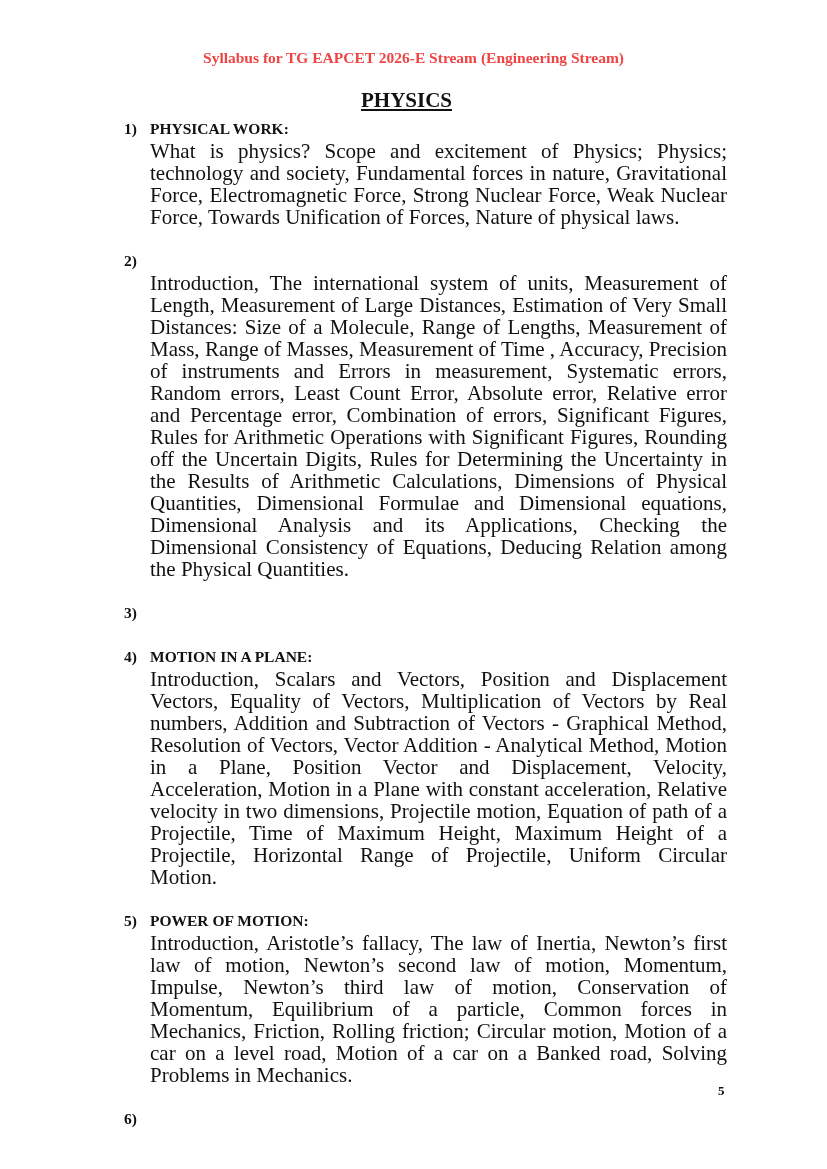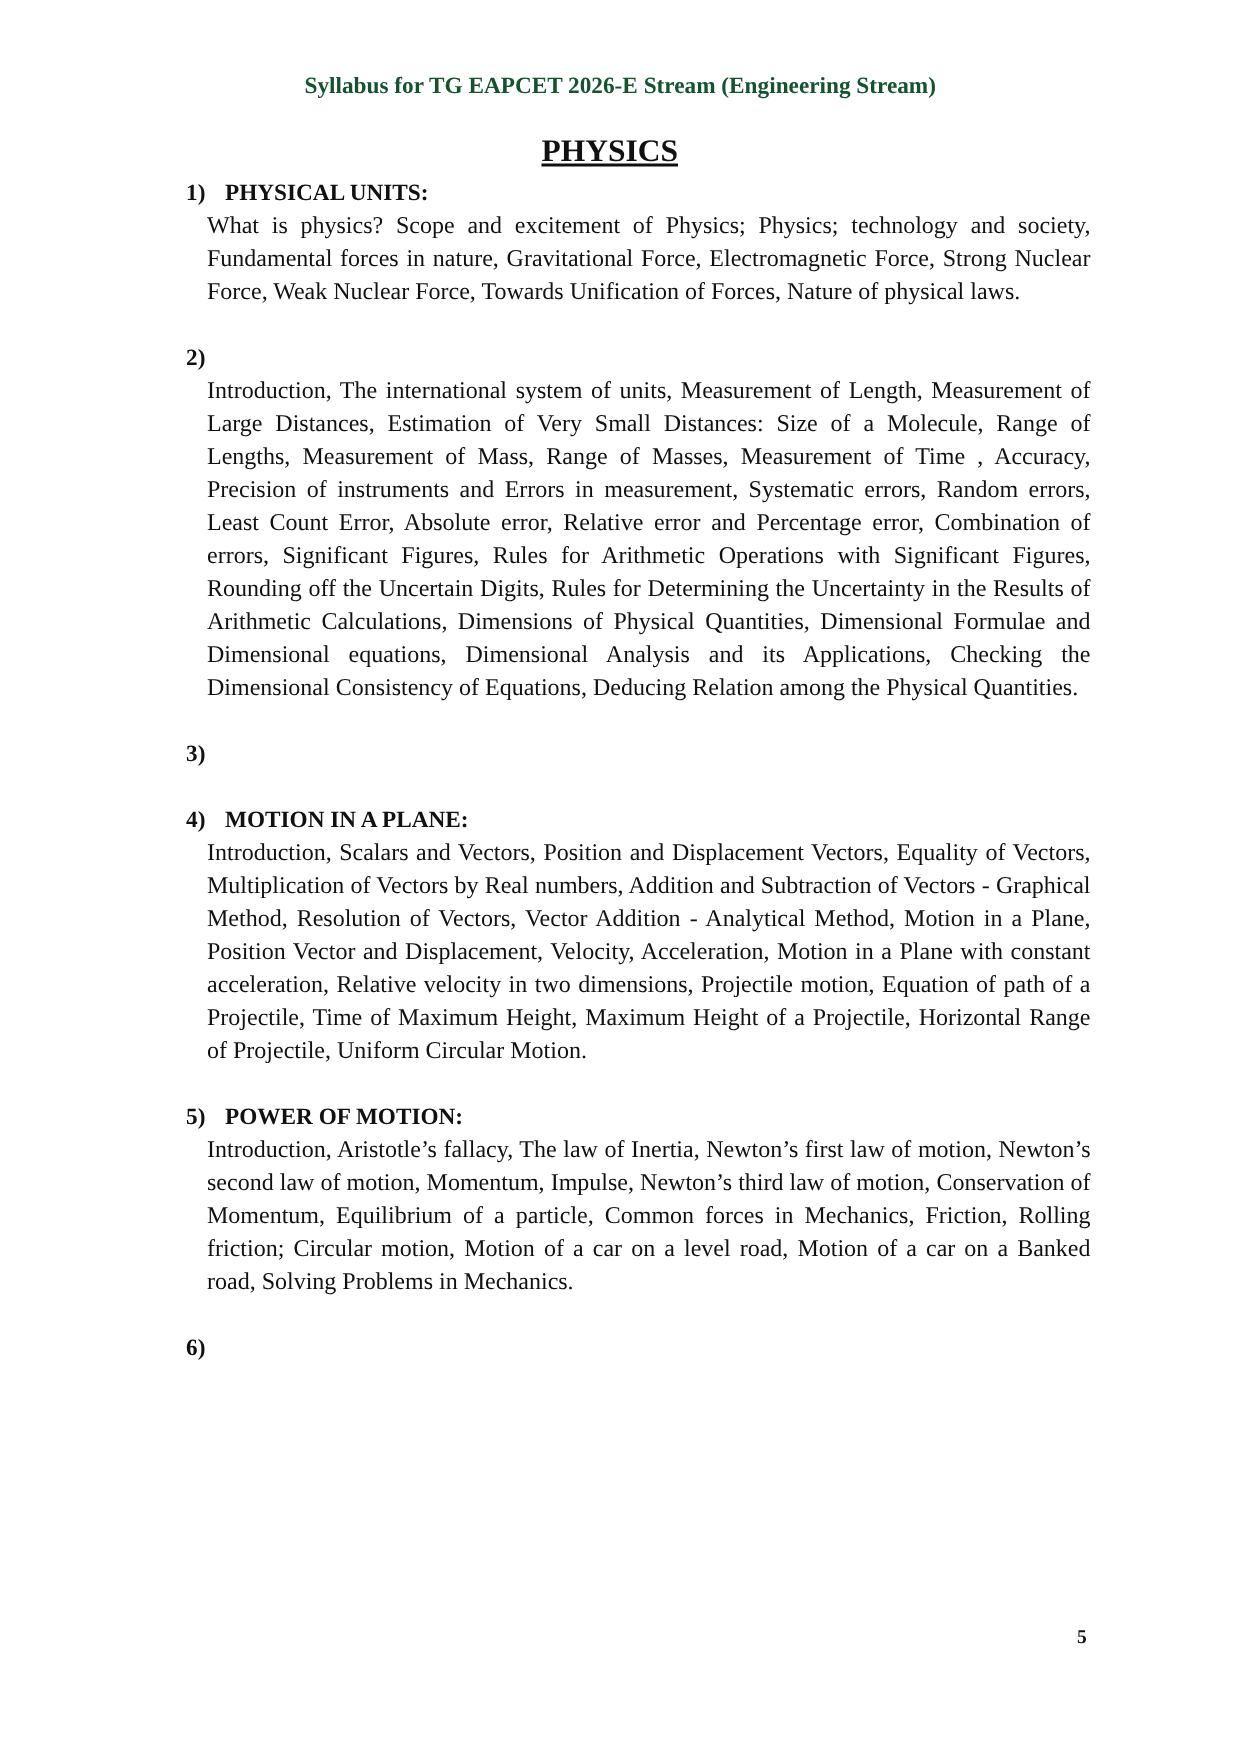--- a/index.html
+++ b/index.html
@@ -1,39 +1,39 @@
 <!DOCTYPE html>
 <html><head>
   <meta charset="utf-8">
   <style>
     html, body { margin: 0; padding: 0; background: #ffffff; }
     body { width: 827px; height: 1169px; position: relative; overflow: hidden;
            font-family: "Liberation Serif", serif; color: #111; }
     .header { position: absolute; top: 49px; left: 0; width: 827px; text-align: center;
-              font-weight: bold; font-size: 15.5px; color: #14532d; }
+              font-weight: bold; font-size: 15.5px; color: #ef4444; }
     .title { position: absolute; top: 88px; left: 0; width: 813px; text-align: center;
              font-weight: bold; font-size: 21px; text-decoration: underline; color: #111; }
     .sections { position: absolute; top: 118px; left: 124px; width: 603px; }
     .section { margin-bottom: 22px; }
     .sec-head { display: flex; font-weight: bold; font-size: 15.5px; line-height: 22px; }
     .sec-num { width: 26px; }
-    .sec-body { margin-left: 14px; font-size: 16px; line-height: 22px; text-align: justify; }
+    .sec-body { margin-left: 26px; font-size: 21px; line-height: 22px; text-align: justify; }
     .page-num { position: absolute; top: 1083px; left: 718px; font-weight: bold; font-size: 13px; }
   </style>
 </head>
 <body>
 
 <div class="header">Syllabus for TG EAPCET 2026-E Stream (Engineering Stream)</div>
 <div class="title">PHYSICS</div>
 
 <div class="sections">
   <div class="section">
     <div class="sec-head">
       <span class="sec-num">1)</span>
-      <span>PHYSICAL UNITS:</span>
+      <span>PHYSICAL WORK:</span>
     </div>
     <div class="sec-body">What is physics? Scope and excitement of Physics; Physics; technology and society, Fundamental forces in nature, Gravitational Force, Electromagnetic Force, Strong Nuclear Force, Weak Nuclear Force, Towards Unification of Forces, Nature of physical laws.</div>
   </div>
   <div class="section">
     <div class="sec-head">
       <span class="sec-num">2)</span>
     </div>
     <div class="sec-body">Introduction, The international system of units, Measurement of Length, Measurement of Large Distances, Estimation of Very Small Distances: Size of a Molecule, Range of Lengths, Measurement of Mass, Range of Masses, Measurement of Time , Accuracy, Precision of instruments and Errors in measurement, Systematic errors, Random errors, Least Count Error, Absolute error, Relative error and Percentage error, Combination of errors, Significant Figures, Rules for Arithmetic Operations with Significant Figures, Rounding off the Uncertain Digits, Rules for Determining the Uncertainty in the Results of Arithmetic Calculations, Dimensions of Physical Quantities, Dimensional Formulae and Dimensional equations, Dimensional Analysis and its Applications, Checking the Dimensional Consistency of Equations, Deducing Relation among the Physical Quantities.</div>
   </div>
   <div class="section">

